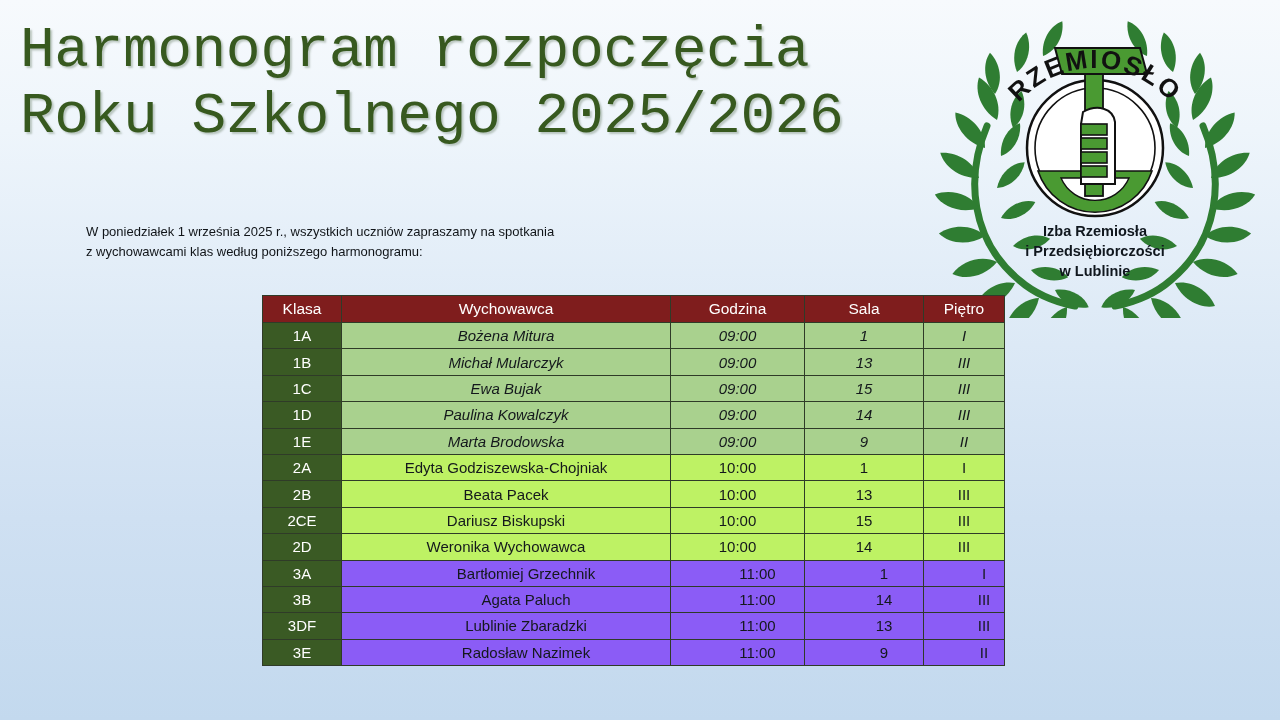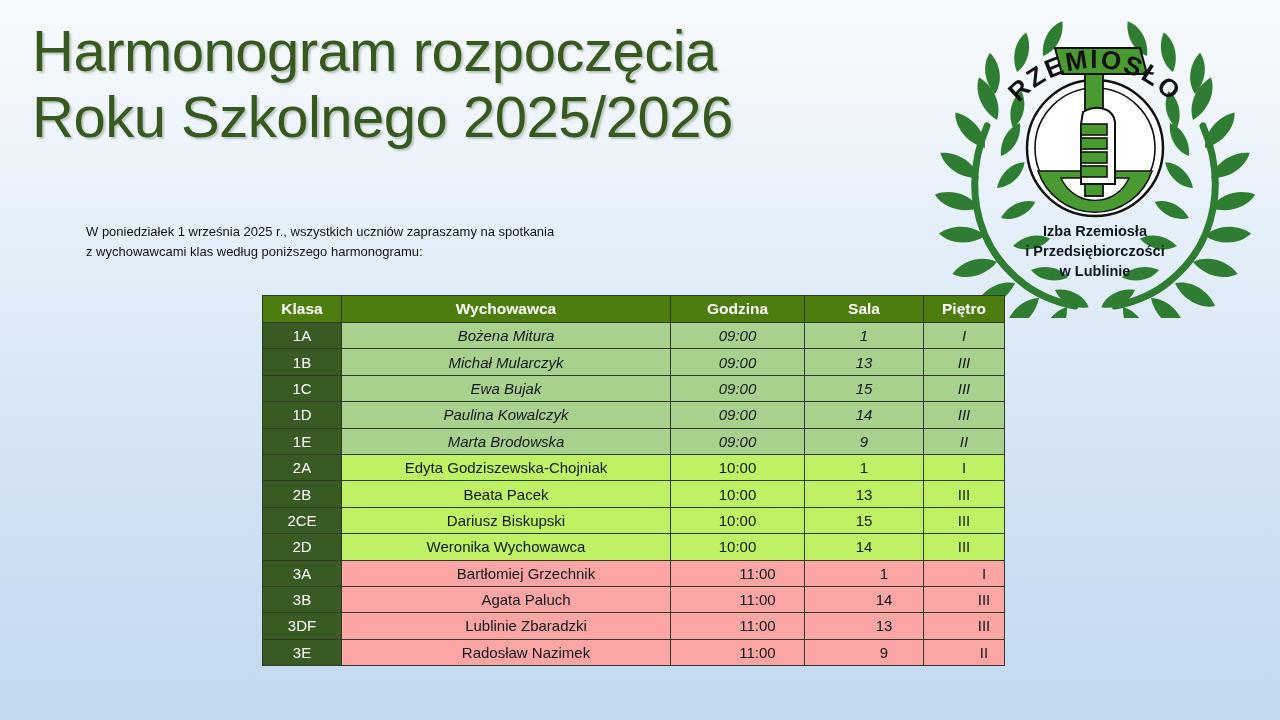--- a/index.html
+++ b/index.html
@@ -9,23 +9,24 @@
     height: 720px;
     overflow: hidden;
     font-family: "Liberation Sans", sans-serif;
     background: linear-gradient(to bottom, #f7fafd 0%, #eef5fb 18%, #dce9f6 48%, #cfe0f2 72%, #c3d9ee 100%);
     position: relative;
   }
 
   
   #title-block {
     position: absolute;
-    left: 32px;
+    left: 20px;
     top: 18px;
     width: 900px;
+    font-family: Liberation Mono, monospace;
   }
   .title-line {
     font-size: 58px;
     line-height: 1.13;
     font-weight: 400;
     color: #37591f;
     letter-spacing: -0.5px;
     text-shadow: 2px 2px 2px rgba(120,140,120,0.45);
     white-space: nowrap;
   }
@@ -69,43 +70,43 @@
   table.schedule th, table.schedule td {
     border: 1px solid #2f3b28;
     height: 26.4px;
     padding: 0 4px;
     text-align: center;
     vertical-align: middle;
     overflow: hidden;
     white-space: nowrap;
   }
   table.schedule thead th {
-    background: #4d7c0f;
+    background: #7f1d1d;
     color: #ffffff;
-    font-weight: 700;
+    font-weight: 400;
     font-size: 15.5px;
     height: 27px;
   }
   
   col.c-klasa  { width: 79px; }
   col.c-wych   { width: 329px; }
   col.c-godz   { width: 134px; }
   col.c-sala   { width: 119px; }
   col.c-pietro { width: 81px; }
 
   
   td.klasa {
     background: #3a5a24;
     color: #ffffff;
     font-weight: 400;
   }
   
   tr.g1 td.body { background: #a9d18e; font-style: italic; }
   tr.g2 td.body { background: #bef264; }
-  tr.g3 td.body { background: #fca5a5; padding-left: 44px; }
+  tr.g3 td.body { background: #8b5cf6; padding-left: 44px; }
 </style>
 </head>
 <body>
 
 <div id="title-block">
   <div class="title-line">Harmonogram rozpoczęcia</div>
   <div class="title-line">Roku Szkolnego 2025/2026</div>
 </div>
 
 <div id="intro">

